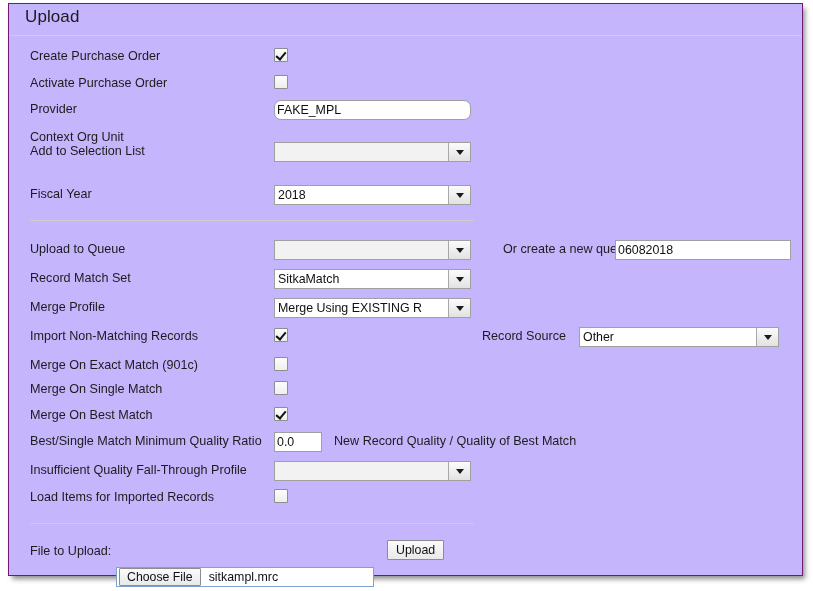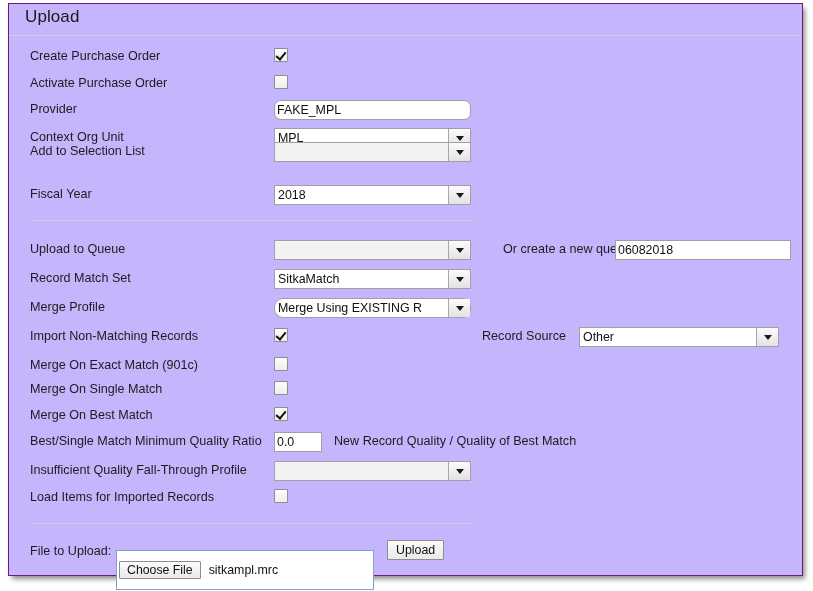--- a/index.html
+++ b/index.html
@@ -165,23 +165,23 @@
     font-size: 12.6px;
     color: #1c1c1c;
     line-height: 18px;
     white-space: nowrap;
   }
 
   
   #file-wrap {
     position: absolute;
     left: 107px;
-    top: 546px;
+    top: 563px;
     width: 258px;
-    height: 40px;
+    height: 20px;
     box-sizing: border-box;
     border: 1px solid #7da2ce;
     background: #ffffff;
     display: flex;
     align-items: center;
   }
   #choose-file-btn {
     margin: 2px;
     height: 18px;
     padding: 0 7px;
@@ -250,26 +250,20 @@
 
   <div class="row" style="top:96px;">
     <span class="lbl">Provider</span>
     <span class="ctl">
       <input class="txt" style="width: 197px; border-radius: 7px;" value="FAKE_MPL">
     </span>
   </div>
 
   <div class="row" style="top:124px;">
     <span class="lbl">Context Org Unit</span>
-    <span class="ctl">
-      <span class="sel" style="width:197px;">
-        <span class="val">MPL</span>
-        <span class="btn"></span>
-      </span>
-    </span>
   </div>
 
   <div class="row" style="top:138px;">
     <span class="lbl">Add to Selection List</span>
     <span class="ctl">
       <span class="sel empty" style="width:197px;">
         <span class="val"></span>
         <span class="btn"></span>
       </span>
     </span>
@@ -305,21 +299,21 @@
       <span class="sel" style="width:197px;">
         <span class="val">SitkaMatch</span>
         <span class="btn"></span>
       </span>
     </span>
   </div>
 
   <div class="row" style="top:294px;">
     <span class="lbl">Merge Profile</span>
     <span class="ctl">
-      <span class="sel" style="width:197px;border-radius:9px;">
+      <span class="sel" style="width:197px;">
         <span class="val">Merge Using EXISTING R</span>
         <span class="btn"></span>
       </span>
     </span>
   </div>
 
   <div class="row" style="top:323px;">
     <span class="lbl">Import Non-Matching Records</span>
     <span class="ctl">
       <span class="cb on"></span>

